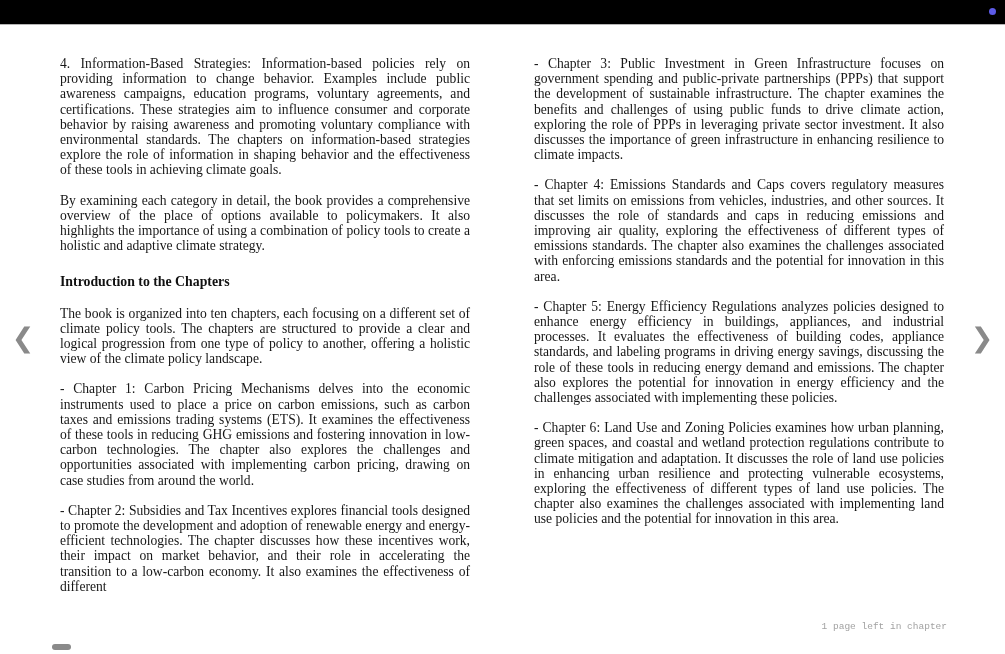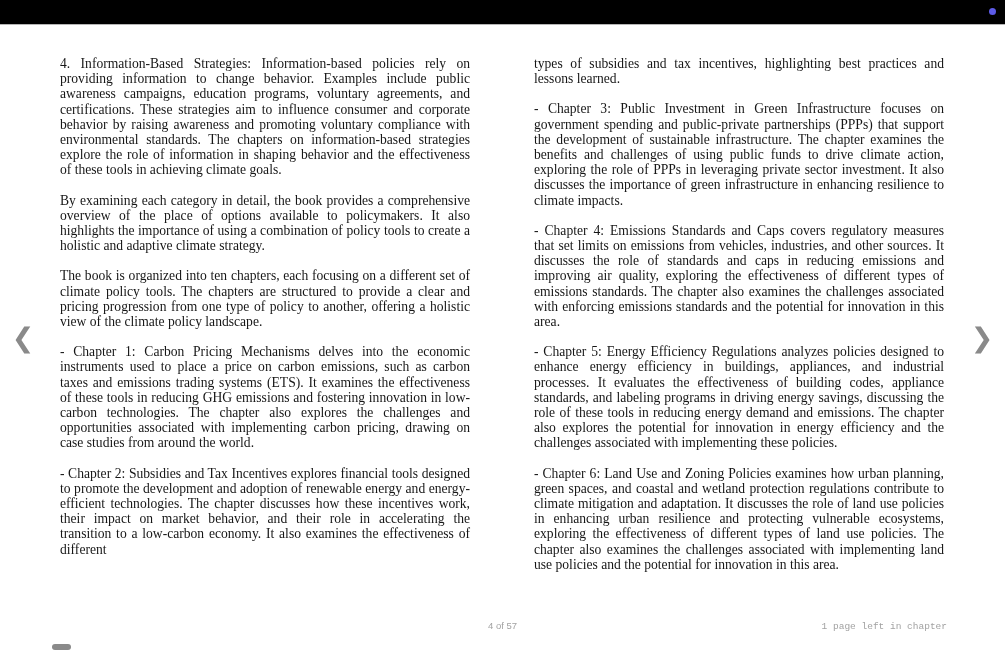--- a/index.html
+++ b/index.html
@@ -126,42 +126,41 @@
 
   <div class="menubar">
     <div class="status-dot"></div>
   </div>
 
   <div class="page">
 
     <div class="column left">
       <p>4. Information-Based Strategies: Information-based policies rely on providing information to change behavior. Examples include public awareness campaigns, education programs, voluntary agreements, and certifications. These strategies aim to influence consumer and corporate behavior by raising awareness and promoting voluntary compliance with environmental standards. The chapters on information-based strategies explore the role of information in shaping behavior and the effectiveness of these tools in achieving climate goals.</p>
       <p>By examining each category in detail, the book provides a comprehensive overview of the place of options available to policymakers. It also highlights the importance of using a combination of policy tools to create a holistic and adaptive climate strategy.</p>
-      <p>The book is organized into ten chapters, each focusing on a different set of climate policy tools. The chapters are structured to provide a clear and pricing progression from one type of policy to another, offering a holistic view of the climate policy landscape.</p>
+      <h3>Introduction to the Chapters</h3>
+      <p>The book is organized into ten chapters, each focusing on a different set of climate policy tools. The chapters are structured to provide a clear and logical progression from one type of policy to another, offering a holistic view of the climate policy landscape.</p>
       <p>- Chapter 1: Carbon Pricing Mechanisms delves into the economic instruments used to place a price on carbon emissions, such as carbon taxes and emissions trading systems (ETS). It examines the effectiveness of these tools in reducing GHG emissions and fostering innovation in low-carbon technologies. The chapter also explores the challenges and opportunities associated with implementing carbon pricing, drawing on case studies from around the world.</p>
       <p>- Chapter 2: Subsidies and Tax Incentives explores financial tools designed to promote the development and adoption of renewable energy and energy-efficient technologies. The chapter discusses how these incentives work, their impact on market behavior, and their role in accelerating the transition to a low-carbon economy. It also examines the effectiveness of different</p>
     </div>
 
     <div class="column right">
-      <p>types of subsidies and tax incentives, highlighting best practices and lessons learned.</p>
       <p>- Chapter 3: Public Investment in Green Infrastructure focuses on government spending and public-private partnerships (PPPs) that support the development of sustainable infrastructure. The chapter examines the benefits and challenges of using public funds to drive climate action, exploring the role of PPPs in leveraging private sector investment. It also discusses the importance of green infrastructure in enhancing resilience to climate impacts.</p>
       <p>- Chapter 4: Emissions Standards and Caps covers regulatory measures that set limits on emissions from vehicles, industries, and other sources. It discusses the role of standards and caps in reducing emissions and improving air quality, exploring the effectiveness of different types of emissions standards. The chapter also examines the challenges associated with enforcing emissions standards and the potential for innovation in this area.</p>
       <p>- Chapter 5: Energy Efficiency Regulations analyzes policies designed to enhance energy efficiency in buildings, appliances, and industrial processes. It evaluates the effectiveness of building codes, appliance standards, and labeling programs in driving energy savings, discussing the role of these tools in reducing energy demand and emissions. The chapter also explores the potential for innovation in energy efficiency and the challenges associated with implementing these policies.</p>
       <p>- Chapter 6: Land Use and Zoning Policies examines how urban planning, green spaces, and coastal and wetland protection regulations contribute to climate mitigation and adaptation. It discusses the role of land use policies in enhancing urban resilience and protecting vulnerable ecosystems, exploring the effectiveness of different types of land use policies. The chapter also examines the challenges associated with implementing land use policies and the potential for innovation in this area.</p>
     </div>
 
   </div>
 
   <button class="nav-btn prev">
     <span class="chevron">❮</span>
   </button>
 
   <button class="nav-btn next">
     <span class="chevron">❯</span>
   </button>
 
-  <div class="footer-center">4 of 57</div>
 
   <div class="footer-right">1 page left in chapter</div>
 
   <div class="pill-handle"></div>
 
 </div>
 
 </body></html>

